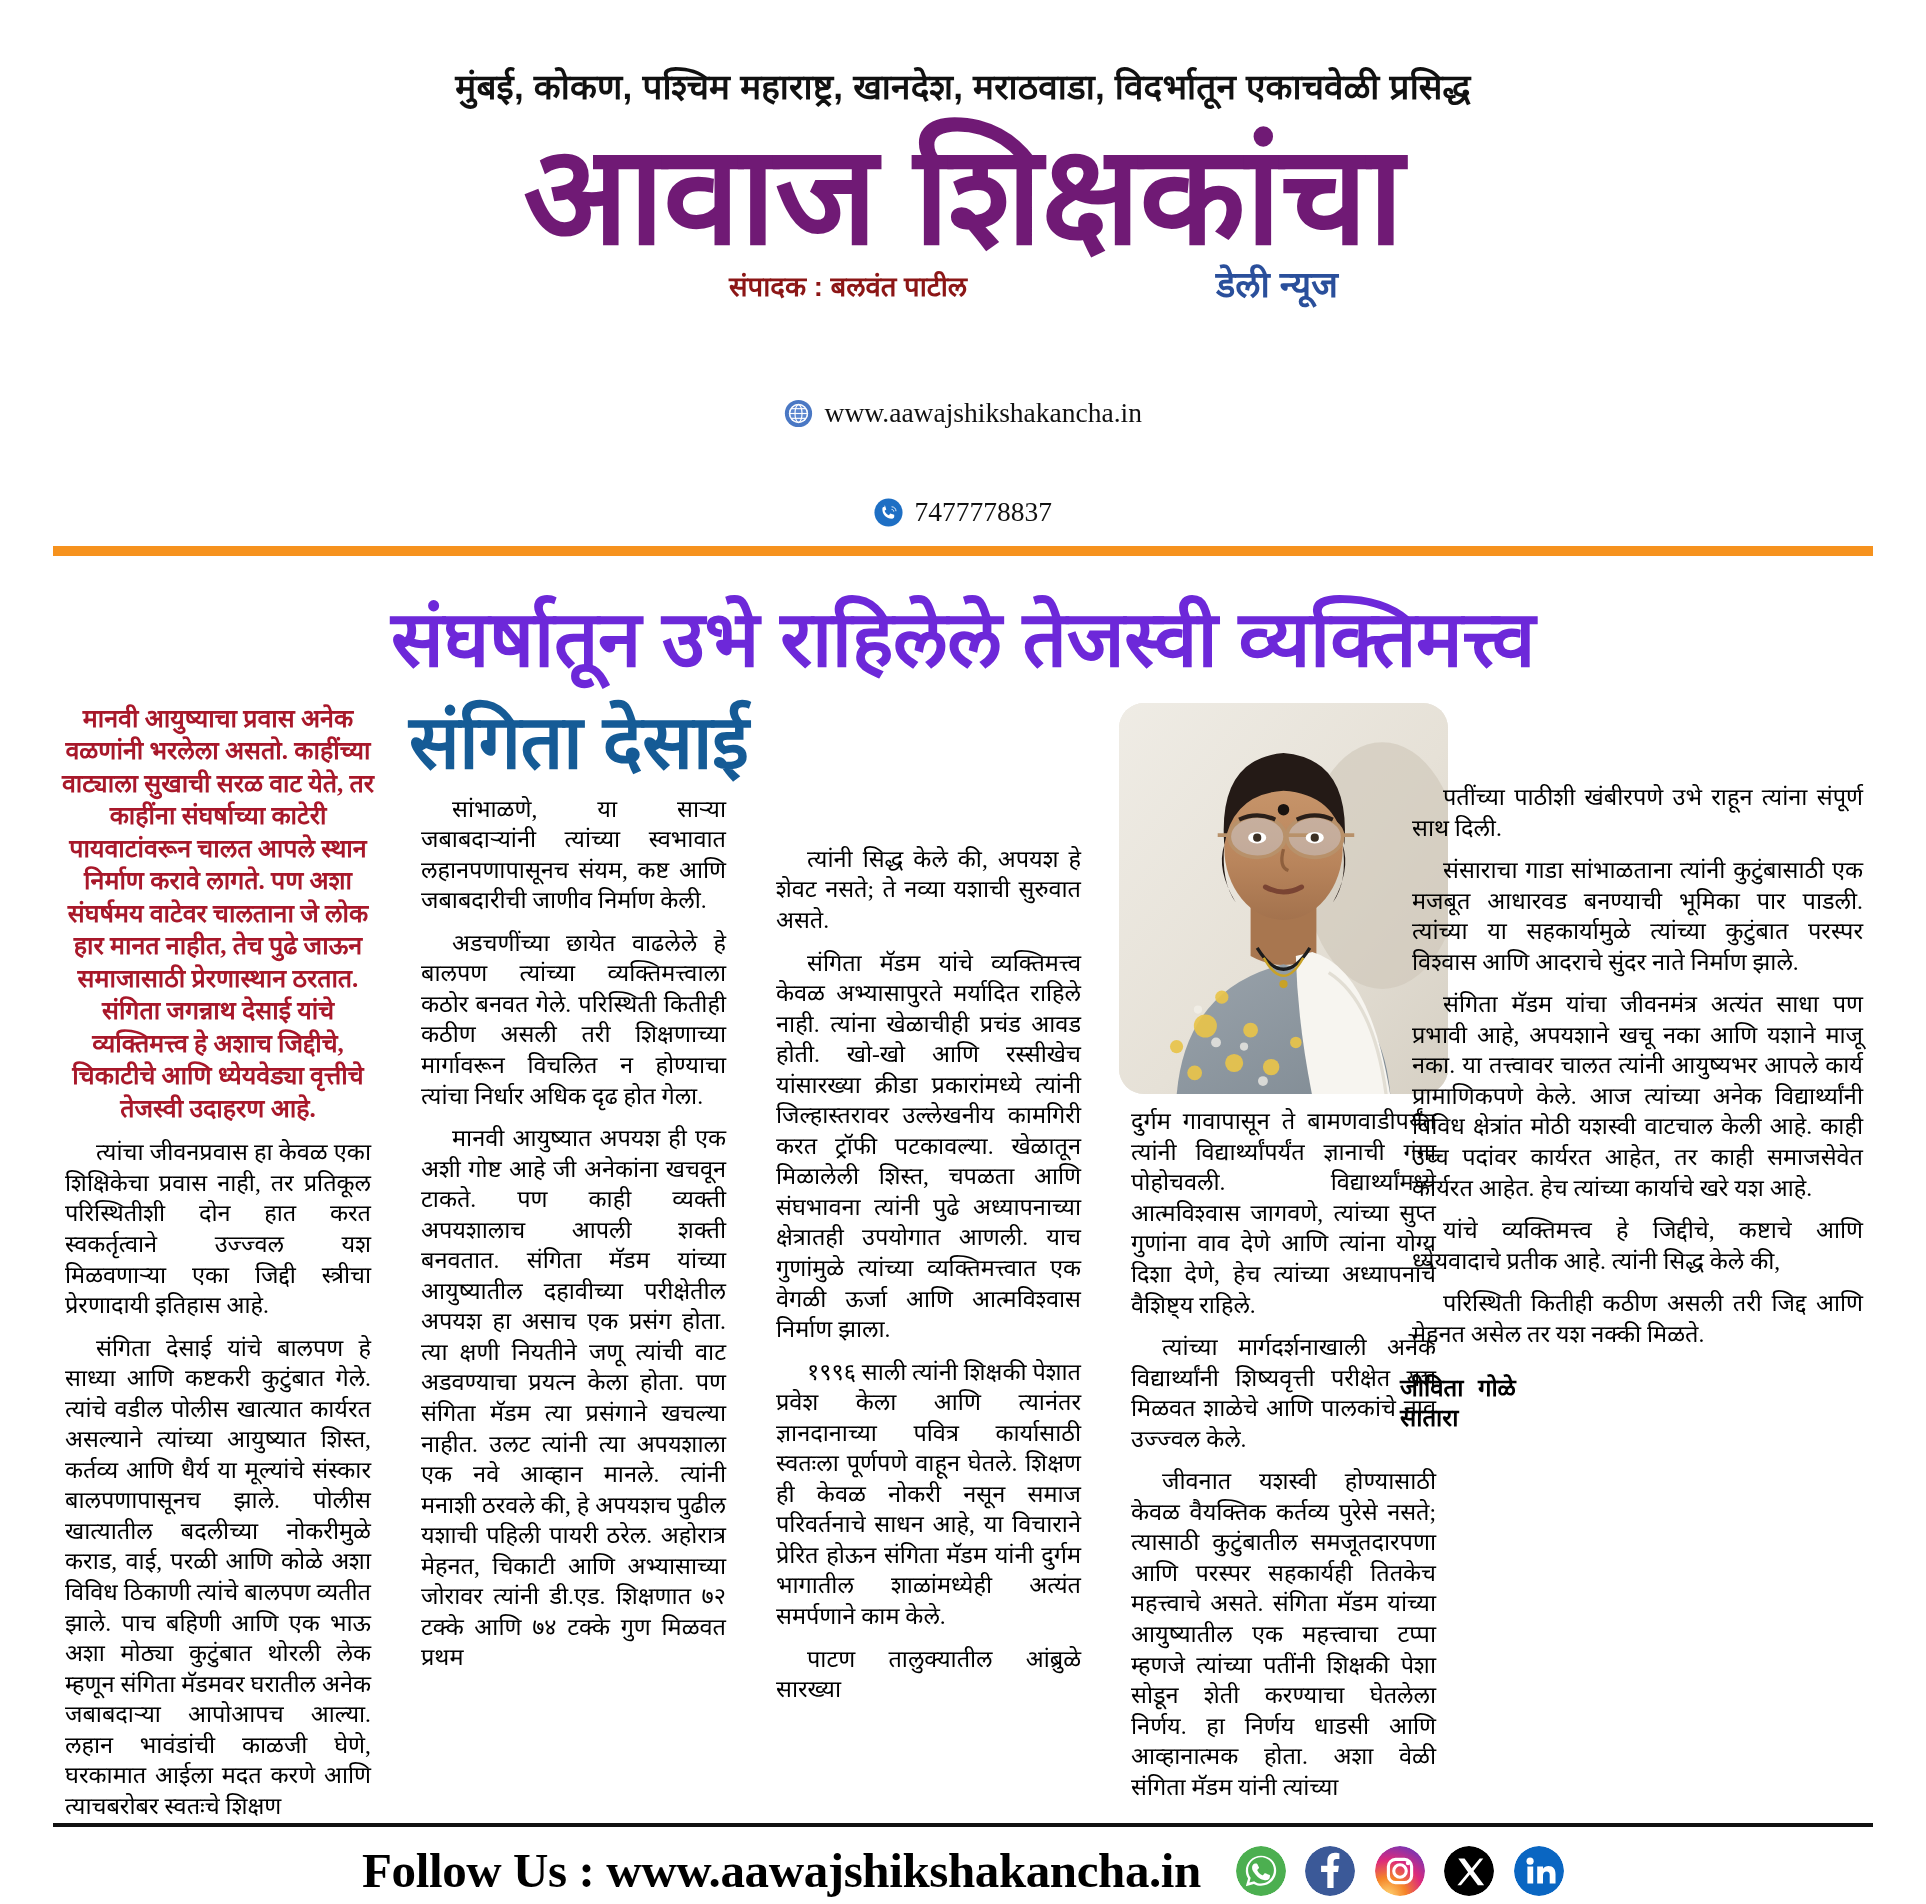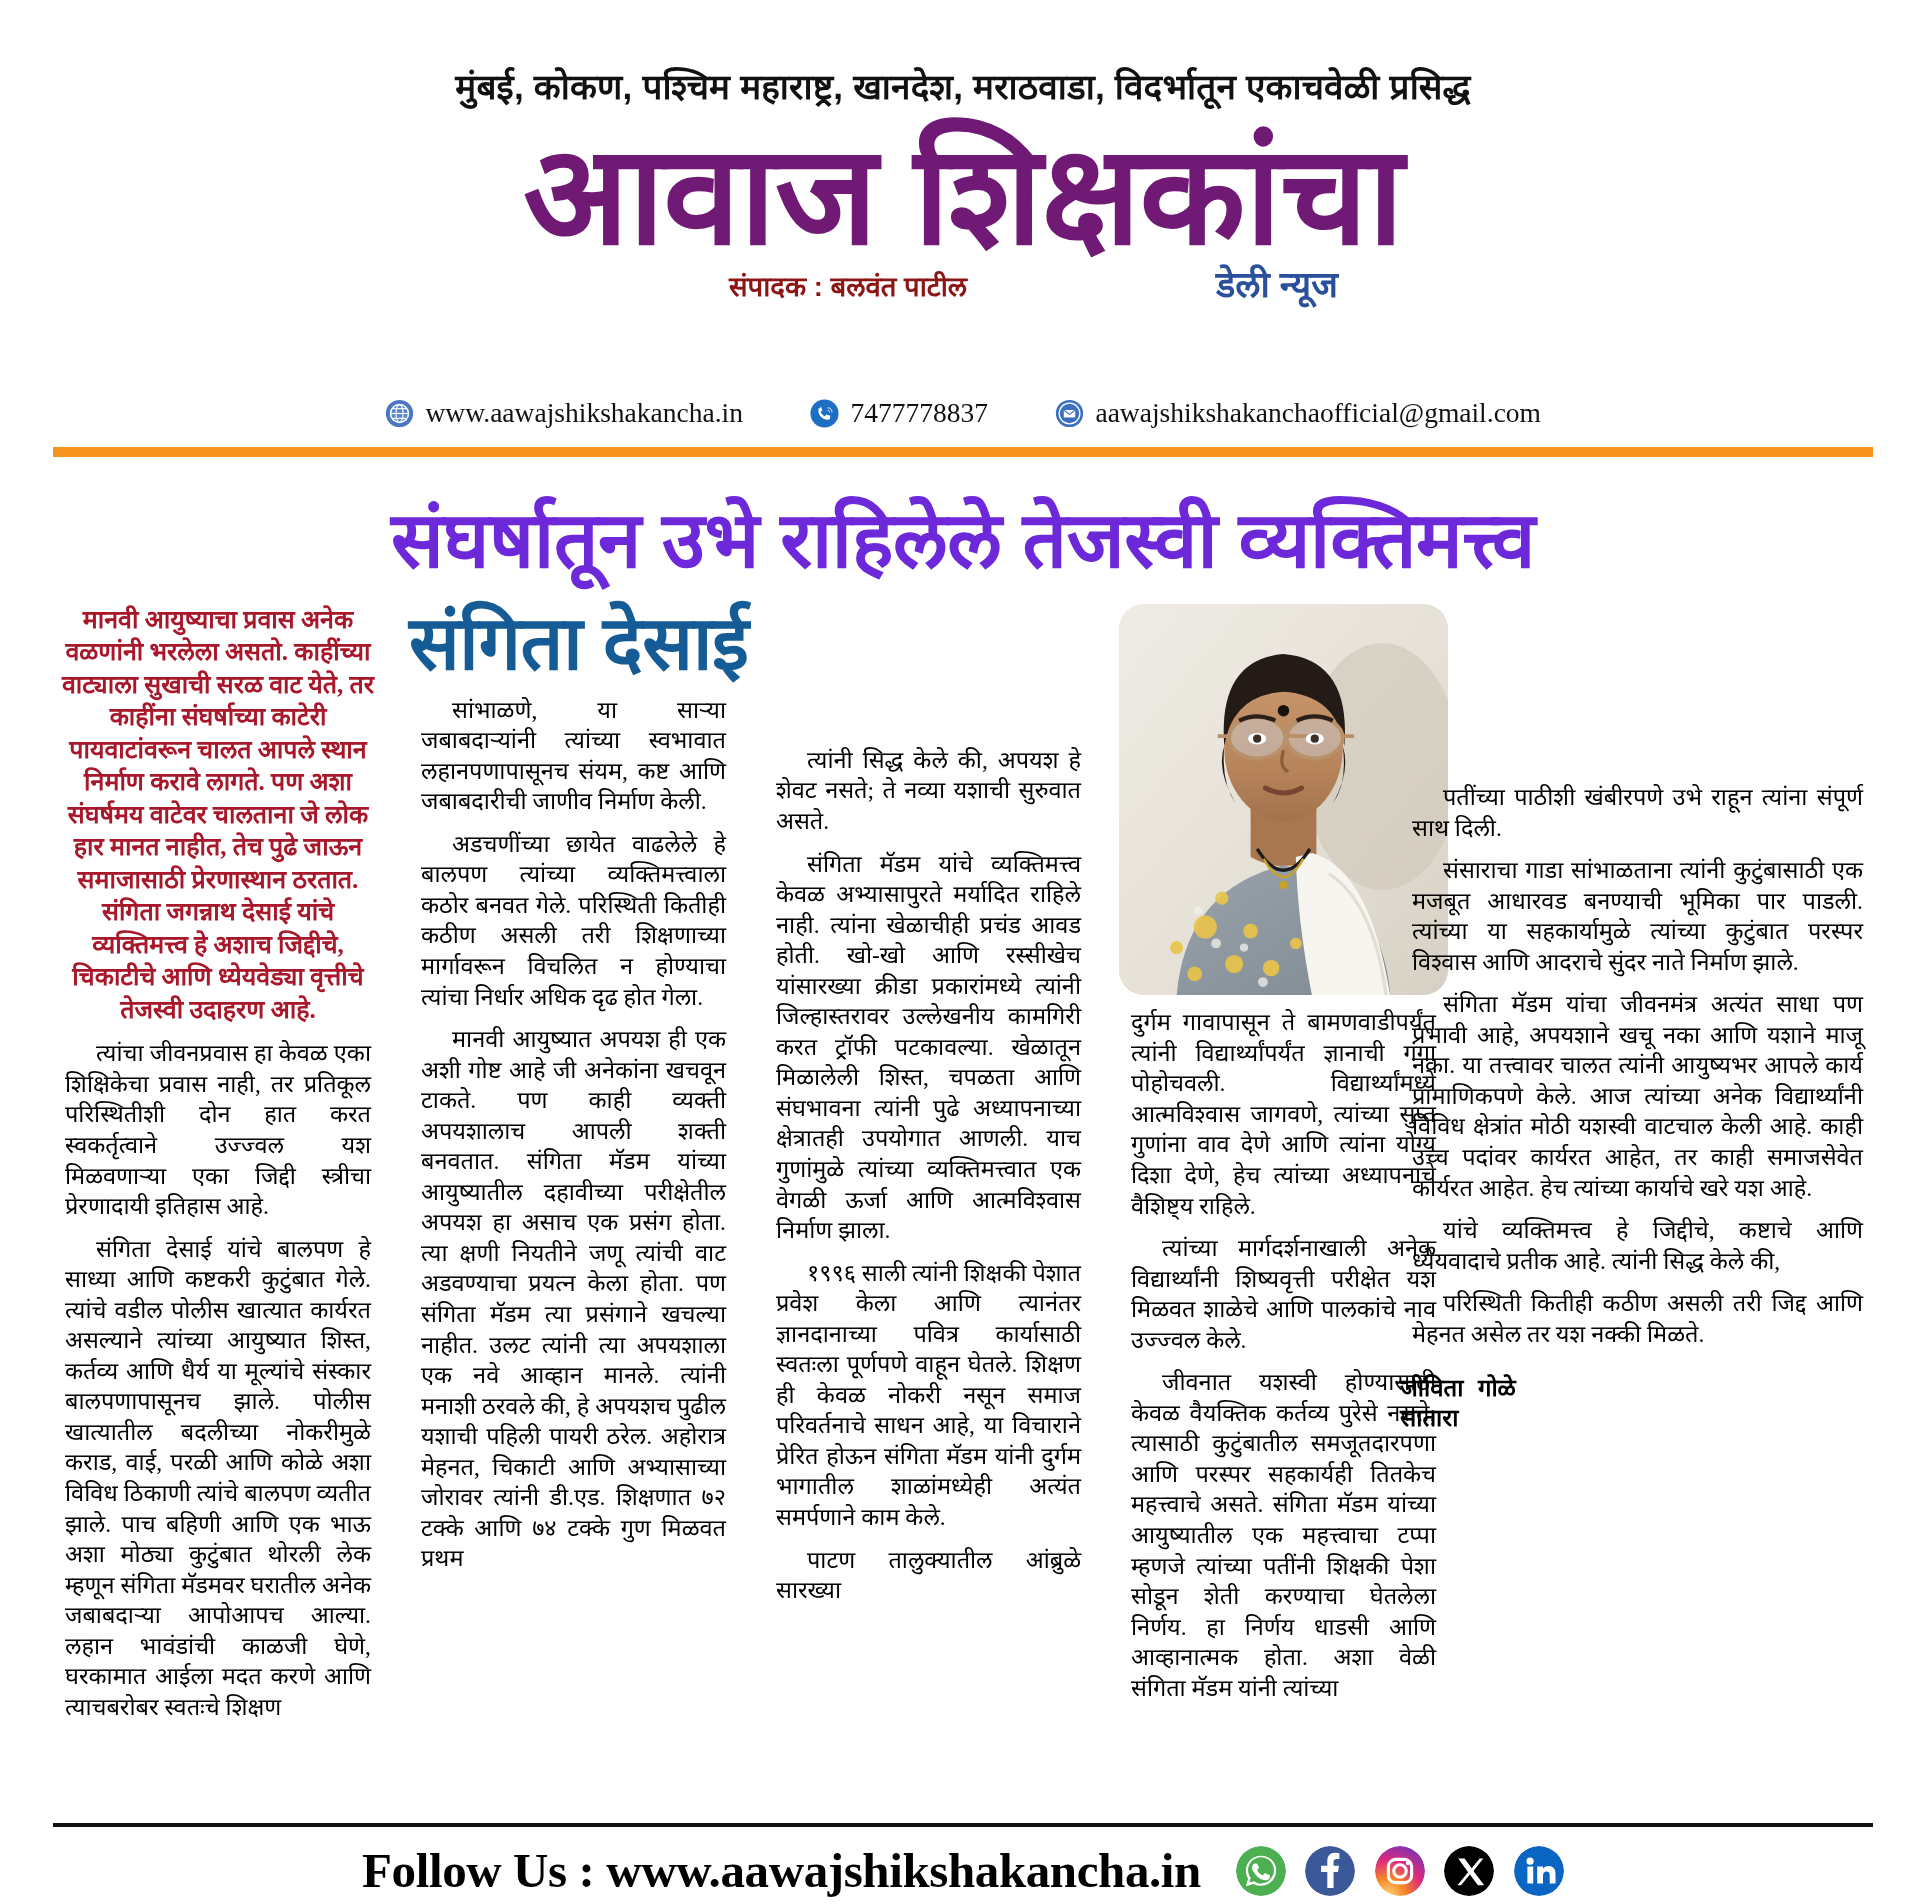--- a/index.html
+++ b/index.html
@@ -69,20 +69,21 @@
   
   .contact-bar{
     display:flex;
     align-items:center;
     justify-content:center;
     gap:67px;
     margin-top:9.8px;
     font-family:"Liberation Serif","DejaVu Serif",serif;
     font-size:27.5px;
     color:#111;
+    flex-direction:column;
   }
   .contact-item{display:flex;align-items:center;gap:11.5px;white-space:nowrap;}
   .cicon{width:29px;height:29px;border-radius:50%;display:inline-block;position:relative;flex:0 0 auto;}
   .cicon svg{display:block;width:29px;height:29px;}
 
   .orange-rule{height:9.8px;background:#f6921e;margin-top:18px;width:100%;}
 
   
   .headline{
     text-align:center;
@@ -213,32 +214,20 @@
     </div>
     <div class="contact-item">
       <span class="cicon">
         <svg viewBox="0 0 66 66">
             <circle cx="33" cy="33" r="32" fill="#1e6fc4"></circle>
             <path d="M24 20c-3 0-5 2-5 5 0 13 9 22 22 22 3 0 5-2 5-5v-4l-9-3-3 4c-5-2-8-5-10-10l4-3-3-9h-1z" fill="#fff"></path>
             <path d="M40 20c6 0 10 4 10 10M40 26c3 0 5 2 5 5" stroke="#fff" stroke-width="2" fill="none"></path>
           </svg>
       </span>
       <span>7477778837</span>
-    </div>
-    <div class="contact-item">
-      <span class="cicon">
-        <svg viewBox="0 0 66 66">
-            <circle cx="33" cy="33" r="31" fill="#3a6fc0"></circle>
-            <circle cx="33" cy="33" r="25" fill="#fff"></circle>
-            <circle cx="33" cy="33" r="22" fill="#3a6fc0"></circle>
-            <rect x="20" y="25" width="26" height="17" fill="#fff"></rect>
-            <path d="M20 25l13 10 13-10" stroke="#3a6fc0" stroke-width="2.4" fill="none"></path>
-          </svg>
-      </span>
-      <span>aawajshikshakanchaofficial@gmail.com</span>
     </div>
   </div>
 
   <div class="orange-rule"></div>
 
   <div class="headline">संघर्षातून उभे राहिलेले तेजस्वी व्यक्तिमत्त्व</div>
 
   <div class="article">
 
     <div class="col">

